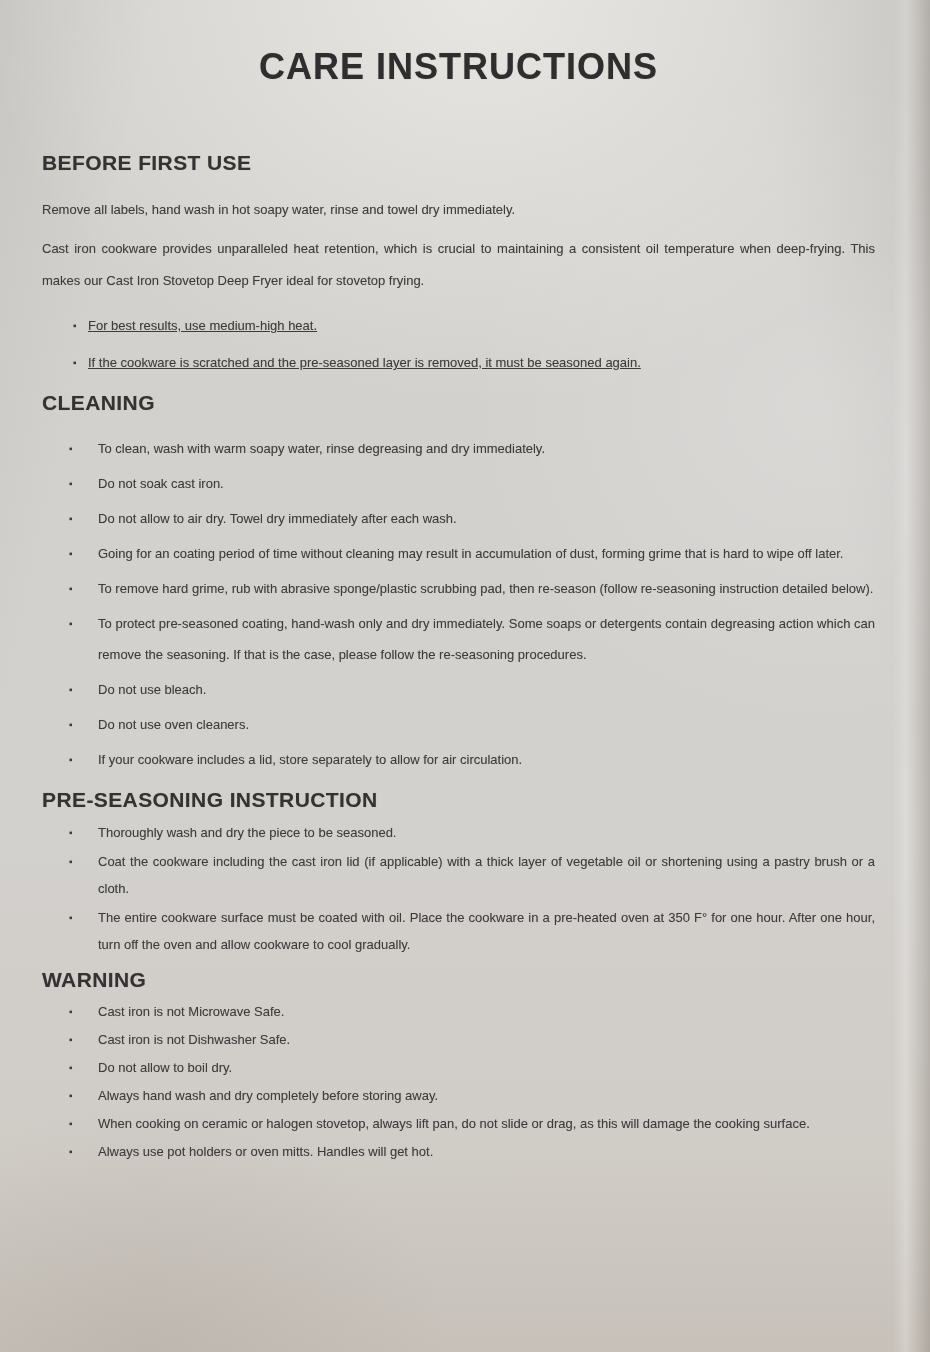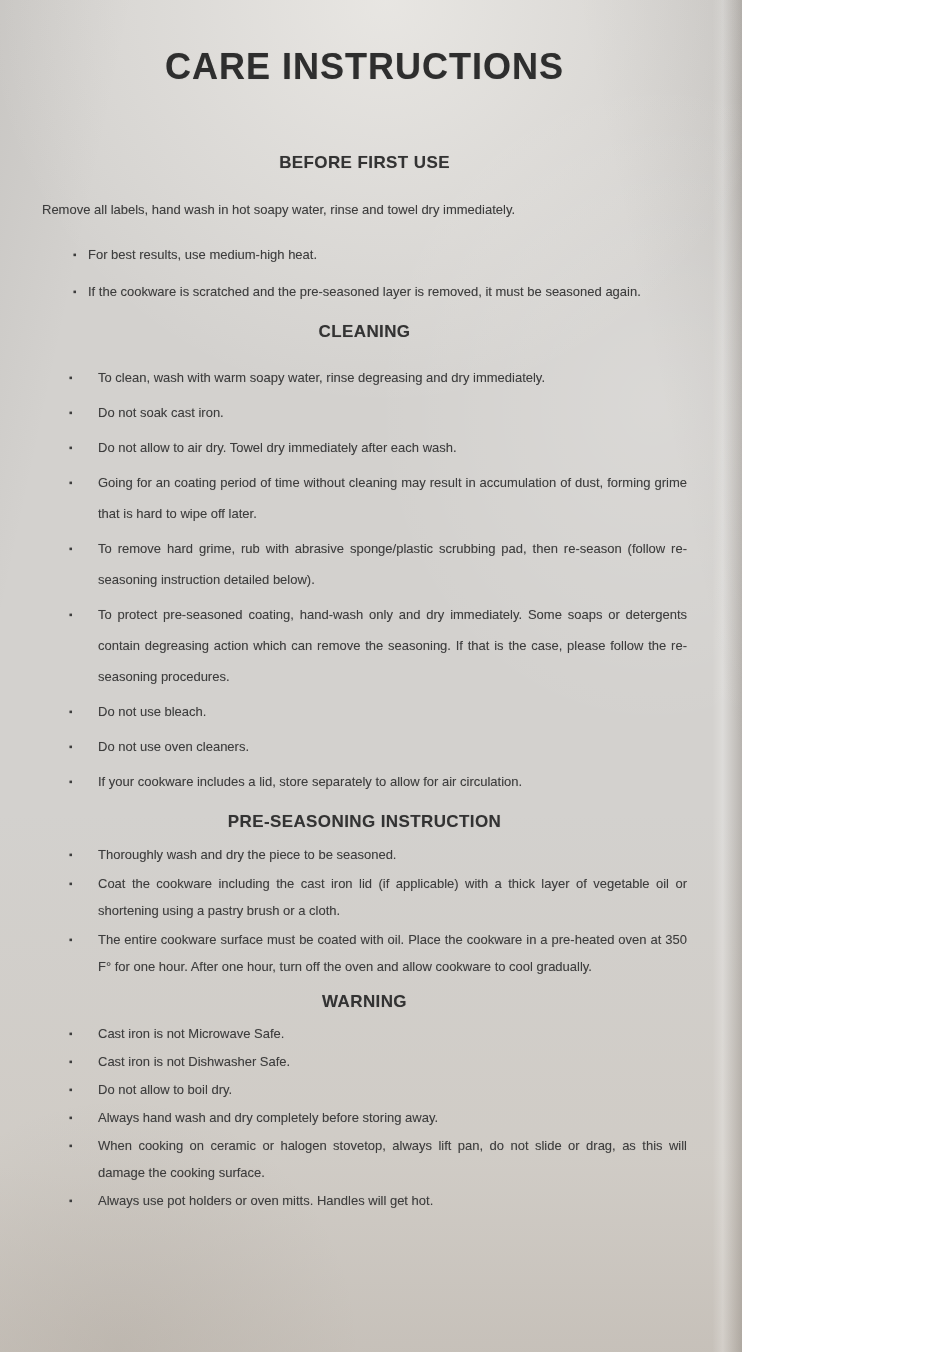--- a/index.html
+++ b/index.html
@@ -9,21 +9,21 @@
   body {
     width: 930px;
     height: 1352px;
     overflow: hidden;
     font-family: "Liberation Sans", sans-serif;
     color: #3d3d3d;
   }
   .page {
     position: relative;
     box-sizing: border-box;
-    width: 742px;
+    width: 930px;
     height: 1352px;
     padding: 46px 55px 30px 42px;
     background-color: #d3d1ce;
     background-image:
       radial-gradient(90% 50% at 52% 0%, rgba(249,247,243,0.55), rgba(249,247,243,0) 60%),
       radial-gradient(55% 35% at 88% 30%, rgba(255,255,255,0.16), rgba(255,255,255,0) 70%),
       linear-gradient(258deg, rgba(80,75,70,0.10), rgba(80,75,70,0) 16%),
       linear-gradient(102deg, rgba(80,75,70,0.08), rgba(80,75,70,0) 13%),
       linear-gradient(90deg, rgba(0,0,0,0) 96%, rgba(255,255,255,0.22) 97.4%, rgba(140,132,124,0.22) 99.2%, rgba(118,110,102,0.30) 100%),
       linear-gradient(180deg, rgba(210,206,200,0) 60%, rgba(196,184,168,0.22) 86%, rgba(178,166,152,0.38) 100%),
@@ -35,27 +35,26 @@
     line-height: 42px;
     font-weight: bold;
     letter-spacing: 1px;
     text-align: center;
     color: #2e2e2e;
     text-shadow: 0 0 1px rgba(40,40,40,0.30);
   }
   .doc-section { margin: 0; }
   .section-heading {
     margin: 0;
-    font-size: 17px;
+    font-size: 21px;
     line-height: 22px;
     font-weight: bold;
     letter-spacing: 0.4px;
     color: #333333;
     text-shadow: 0 0 0.8px rgba(40,40,40,0.28);
-    text-align: center;
   }
   .para, .bullet-item {
     font-size: 13px;
     color: #3d3d3d;
     text-align: justify;
     text-shadow: 0 0 0.7px rgba(50,50,50,0.28);
   }
   .para { margin: 0 0 7px; line-height: 32px; }
   .bullet-list {
     list-style: none;
@@ -67,21 +66,21 @@
     content: "\25AA";
     position: absolute;
     top: 0;
     line-height: inherit;
     font-size: 10px;
     color: #3d3d3d;
   }
   
   .section-0 { margin-top: 64px; }
   .section-0 .section-heading { margin-bottom: 20px; }
-  .section-0 .bullet-list { margin-top: 13px; }
+  .section-0 .bullet-list { margin-top: 13px; text-decoration: underline; }
   .section-0 .bullet-item { padding-left: 46px; line-height: 31px; margin-bottom: 6px; }
   .section-0 .bullet-item::before { left: 31px; }
   
   .section-1 { margin-top: 14px; }
   .section-1 .section-heading { margin-bottom: 19px; }
   .section-1 .bullet-item { padding-left: 56px; line-height: 31px; margin-bottom: 4px; }
   .section-1 .bullet-item::before { left: 27px; }
   
   .section-2 { margin-top: 14px; }
   .section-2 .section-heading { margin-bottom: 8px; }
@@ -95,20 +94,21 @@
 </style>
 </head>
 <body>
 
 <div class="page">
   <h1 class="doc-title">CARE INSTRUCTIONS</h1>
   <div>
       <section class="doc-section section-0">
         <h2 class="section-heading">BEFORE FIRST USE</h2>
         <p class="para">Remove all labels, hand wash in hot soapy water, rinse and towel dry immediately.</p>
+        <p class="para">Cast iron cookware provides unparalleled heat retention, which is crucial to maintaining a consistent oil temperature when deep-frying. This makes our Cast Iron Stovetop Deep Fryer ideal for stovetop frying.</p>
         <ul class="bullet-list">
           <li class="bullet-item">For best results, use medium-high heat.</li>
           <li class="bullet-item">If the cookware is scratched and the pre-seasoned layer is removed, it must be seasoned again.</li>
         </ul>
       </section>
       <section class="doc-section section-1">
         <h2 class="section-heading">CLEANING</h2>
         <ul class="bullet-list">
           <li class="bullet-item">To clean, wash with warm soapy water, rinse degreasing and dry immediately.</li>
           <li class="bullet-item">Do not soak cast iron.</li>

